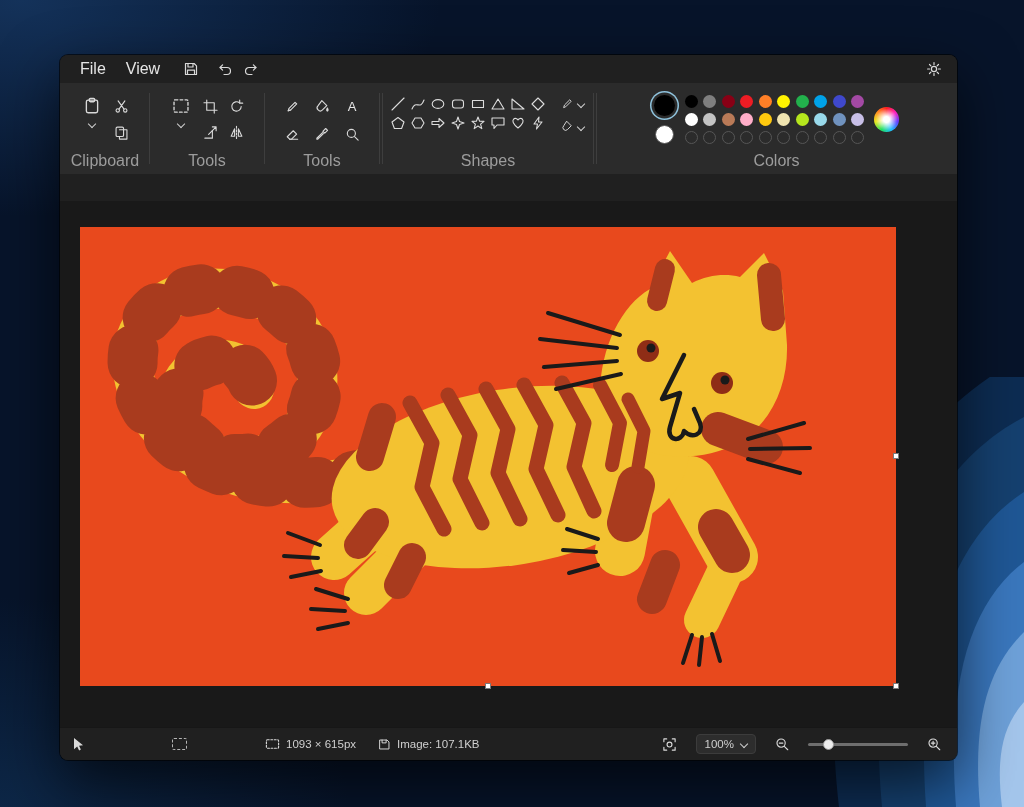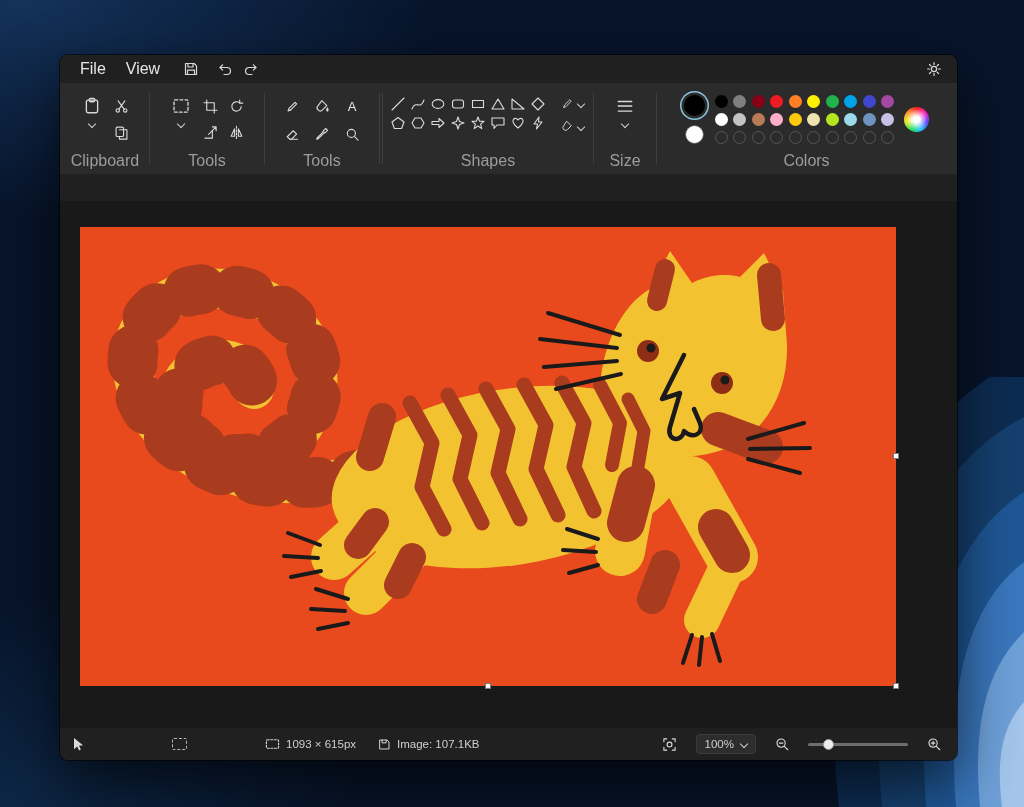--- a/index.html
+++ b/index.html
@@ -349,31 +349,20 @@
             </svg>
             <span class="chev"></span>
           </div>
         </div>
       </div>
       <div class="glabel">Shapes</div>
     </div>
 
     <div class="vsep"></div>
 
-    <div class="rgroup" style="width:52px">
-      <div class="bigbtn">
-        <svg class="ic" width="18" height="18" viewBox="0 0 16 16">
-          <path d="M2 4 h12" stroke-width="1"></path>
-            <path d="M2 8 h12" stroke-width="2.4"></path>
-            <path d="M2 12.5 h12" stroke-width="4"></path>
-        </svg>
-        <span class="chev"></span>
-      </div>
-      <div class="glabel">Size</div>
-    </div>
 
     <div class="vsep"></div>
 
     <div class="rgroup" style="flex:1">
       <div class="colors-content">
         <div class="bigswatches">
           <div class="swatch1" style="background: rgb(0, 0, 0);"></div>
           <div class="swatch2" style="background: rgb(255, 255, 255);"></div>
         </div>
         <div class="palette">

